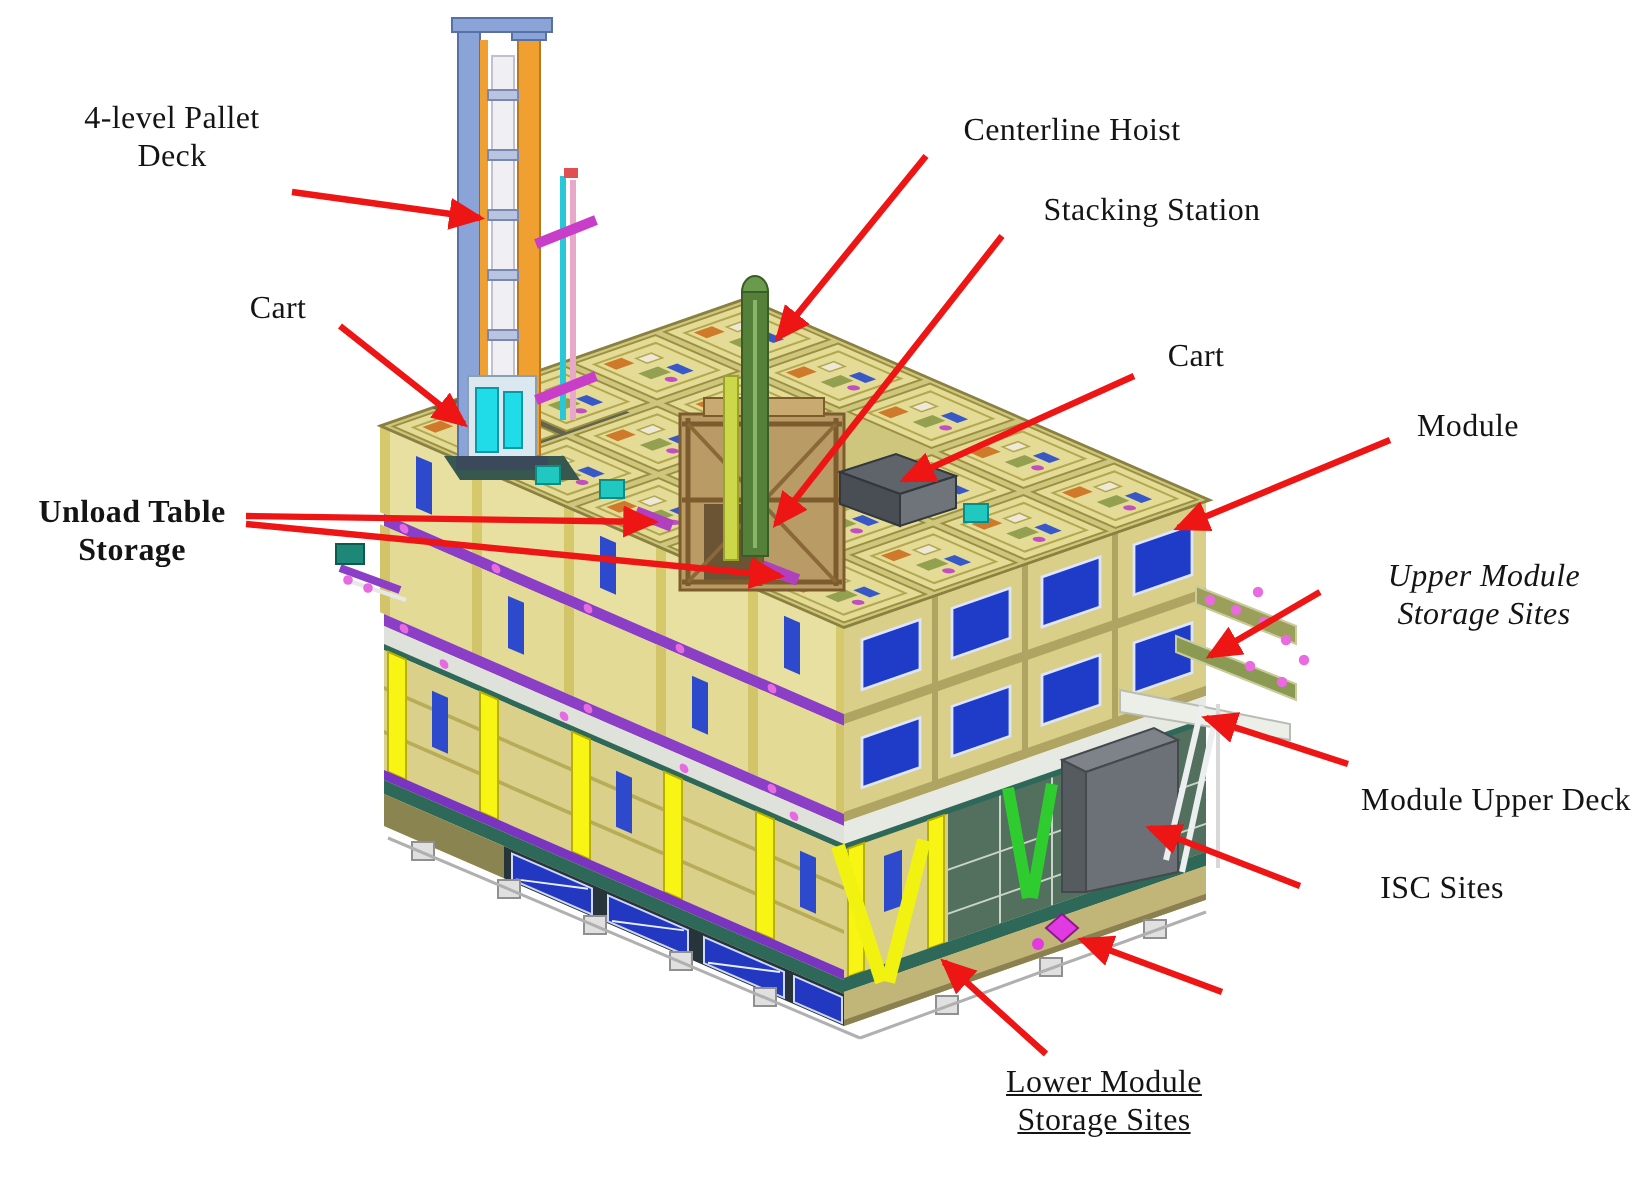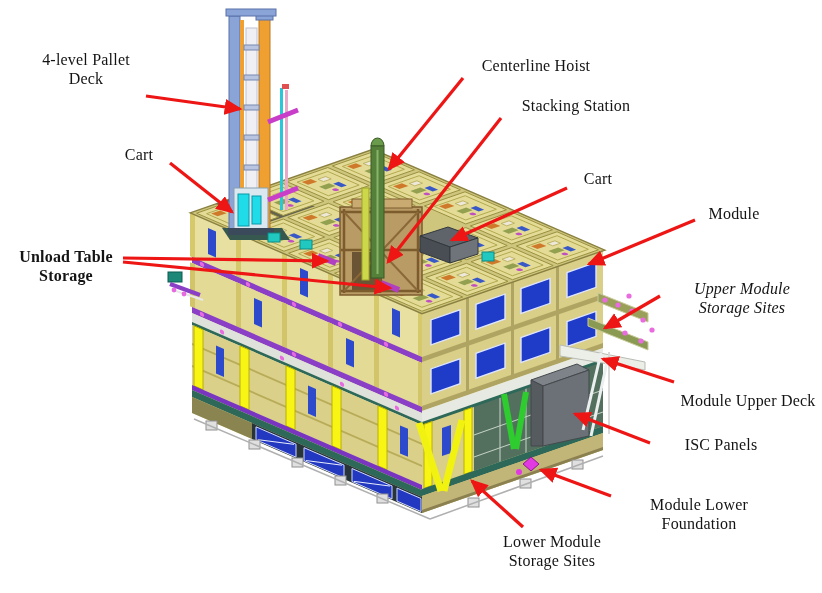--- a/index.html
+++ b/index.html
@@ -362,25 +362,21 @@
   </div>
   <div class="callout" style="left:742px;top:279px;font-style:italic;">
     <span>Upper Module</span>
     <span>Storage Sites</span>
   </div>
   <div class="callout" style="left:748px;top:375px;margin-top:16px;">
     <span>Module Upper Deck</span>
 
   </div>
   <div class="callout" style="left:721px;top:435px;">
-    <span>ISC Panels</span>
-
-  </div>
-  <div class="callout" style="left:699px;top:495px;">
-    <span>Module Lower</span>
-    <span>Foundation</span>
-  </div>
-  <div class="callout" style="left:552px;top:532px;">
+    <span>ISC Sites</span>
+
+  </div>
+  <div class="callout" style="left:552px;top:532px;text-decoration:underline;">
     <span>Lower Module</span>
     <span>Storage Sites</span>
   </div>
 
 </div>
 
 </body></html>

